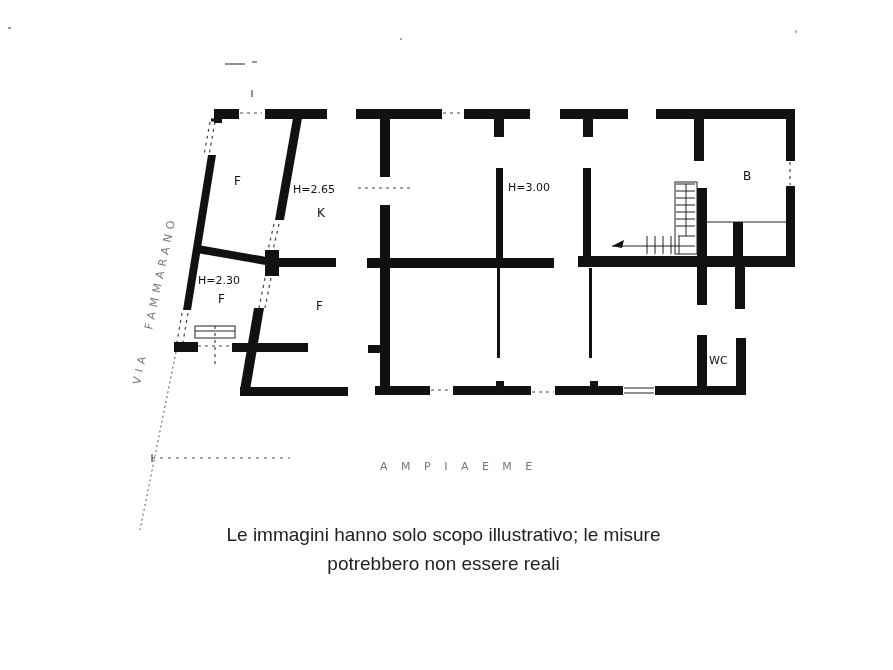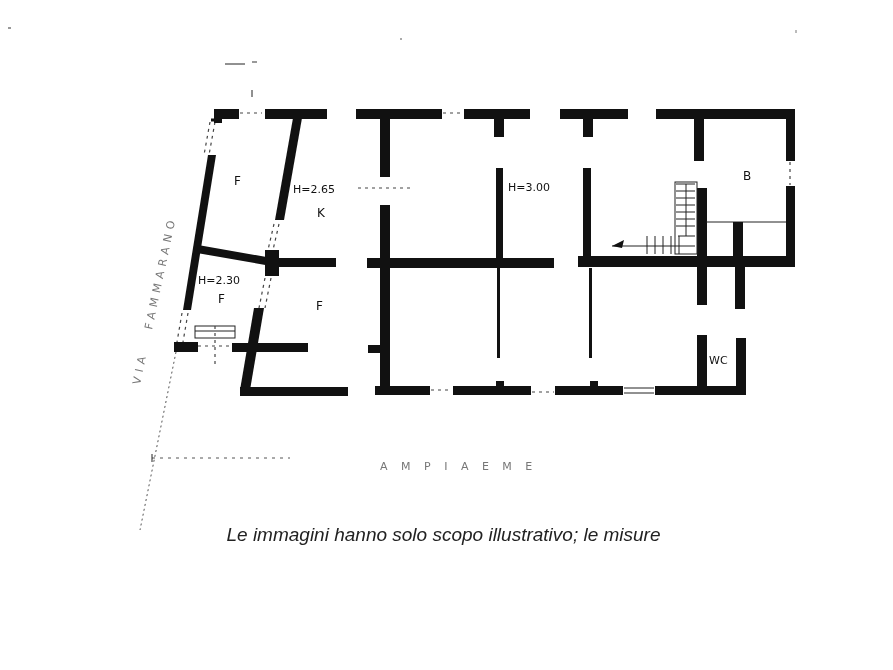--- a/index.html
+++ b/index.html
@@ -7,21 +7,21 @@
     #plan { position: absolute; left: 0; top: 0; width: 893px; height: 670px; }
     .wall { fill: #111111; }
     .thin { stroke: #111111; stroke-width: 3; fill: none; }
     .hair { stroke: #222222; stroke-width: 1; fill: none; }
     .dash { stroke: #444444; stroke-width: 1.2; fill: none; stroke-dasharray: 3 4; }
     .lbl { font-family: "DejaVu Sans", sans-serif; font-size: 11px; fill: #111; }
     .lbl-big { font-family: "DejaVu Sans", sans-serif; font-size: 12px; fill: #111; }
     .street { font-family: "DejaVu Sans", sans-serif; font-size: 11px; fill: #777; letter-spacing: 5px; }
     .disclaimer {
       position: absolute; left: 0; width: 887px; top: 520px; text-align: center;
-      font-family: "Liberation Sans", sans-serif; font-style: italic; font-size: 19px; line-height: 29px; color: #222;
+      font-family: "Liberation Sans", sans-serif; font-size: 19px; line-height: 29px; color: #222;
     }
   </style>
 </head>
 <body>
 
 <svg id="plan" viewBox="0 0 893 670" xmlns="http://www.w3.org/2000/svg">
 
   <g>
     <rect x="8" y="27" width="3" height="2" fill="#999"></rect>
     <rect x="400" y="38" width="2" height="2" fill="#aaa"></rect>
@@ -164,13 +164,14 @@
     <text class="lbl" x="709" y="364" font-size="9">WC</text>
   </g>
 
   <text class="street" x="0" y="0" transform="translate(140,385) rotate(-78)">VIA</text>
   <text class="street" x="0" y="0" transform="translate(152,330) rotate(-78)">FAMMARANO</text>
   <text class="street" x="380" y="470" font-size="9">A  M  P  I  A    E  M  E</text>
 </svg>
 
 <div class="disclaimer">
   <div>Le immagini hanno solo scopo illustrativo; le misure</div>
+  <div>potrebbero non essere reali</div>
 </div>
 
 </body></html>

